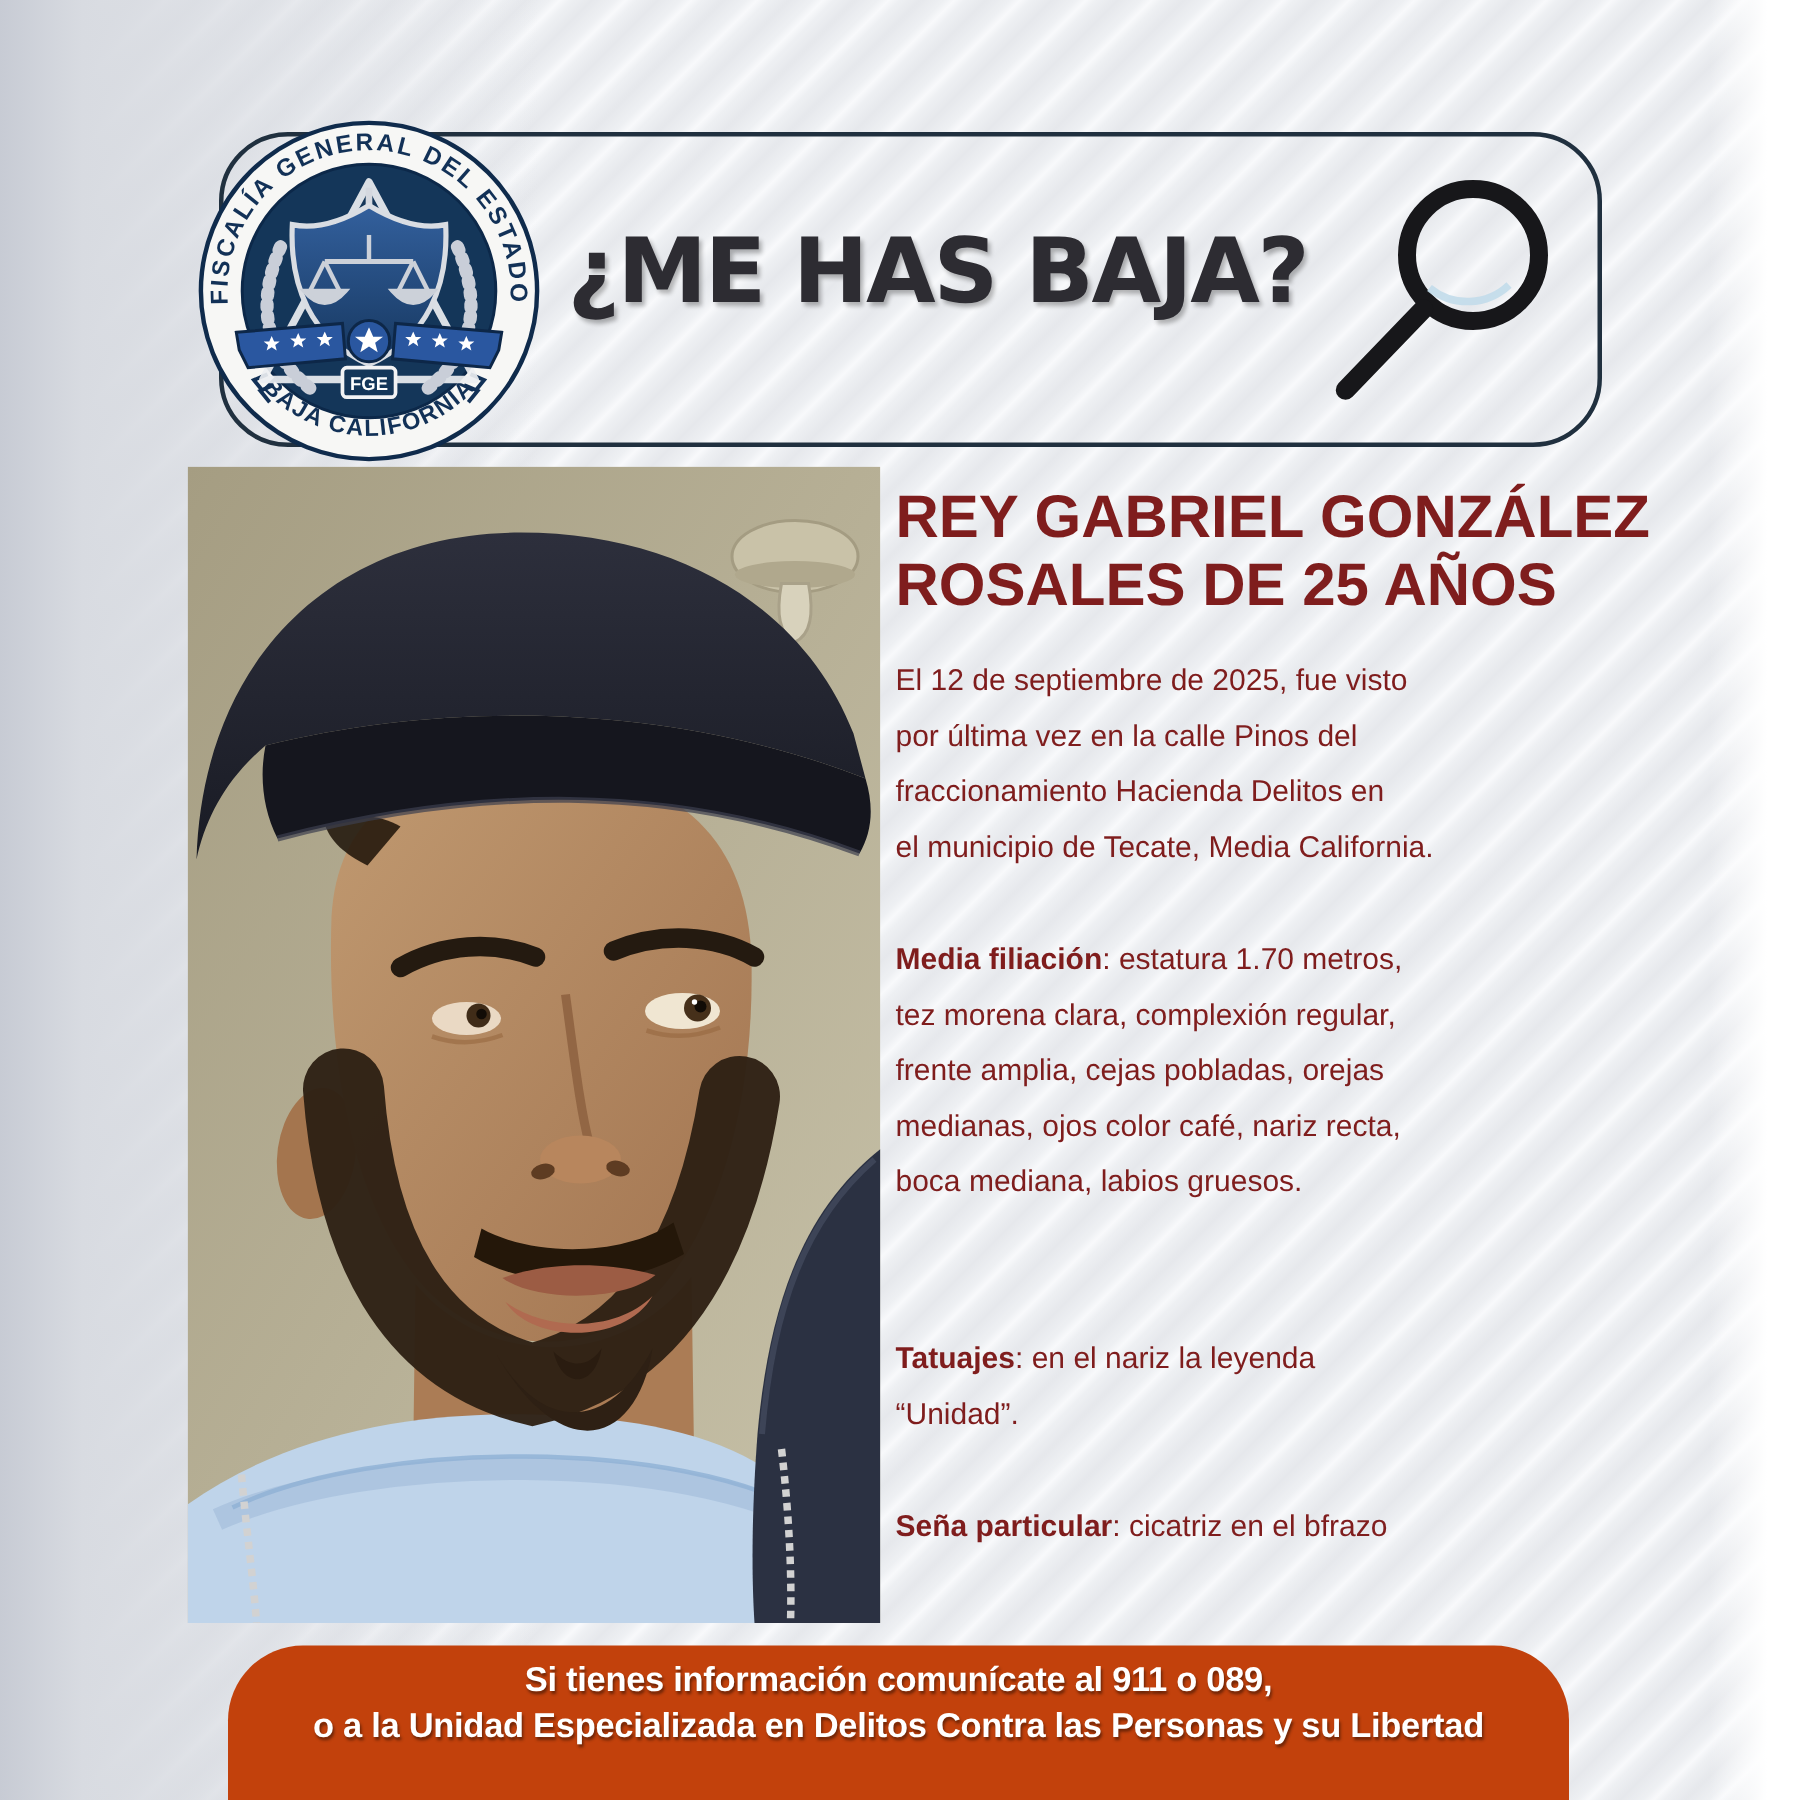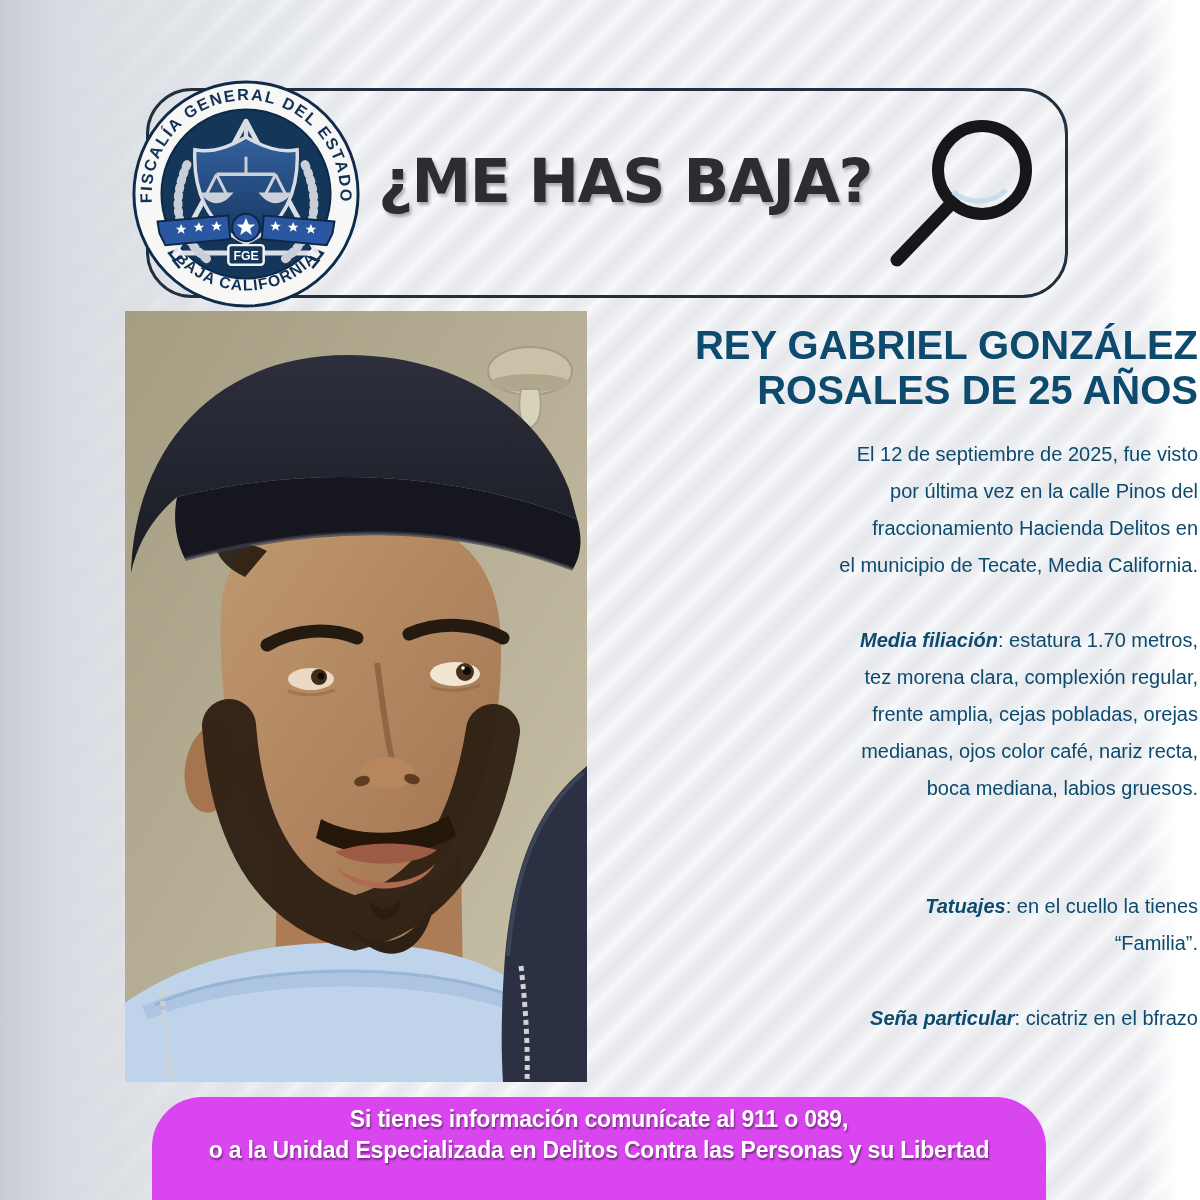--- a/index.html
+++ b/index.html
@@ -23,33 +23,33 @@
     font-family:"DejaVu Sans","Liberation Sans",sans-serif;
     font-size:60px;font-weight:800;letter-spacing:-1.5px;color:#2d2c32;
     text-align:center;line-height:62px;white-space:nowrap;
     text-shadow:2px 3px 3px rgba(0,0,0,0.28);
   }
   .magnifier{position:absolute;left:885px;top:112px;width:190px;height:185px;z-index:2;}
   
   .photo{position:absolute;left:125px;top:311px;width:462px;height:771px;z-index:2;overflow:hidden;}
   .photo svg{display:block;width:100%;height:100%;}
   
-  .info-block{position:absolute;left:632px;width:566px;text-align:right;color:#0c4a6e;z-index:2;}
+  .info-block{position:absolute;left:597px;width:566px;text-align:left;color:#7f1d1d;z-index:2;}
   .name{top:323px;font-size:40px;font-weight:700;line-height:45px;letter-spacing:0;}
   .para{font-size:20px;line-height:37px;}
   .p1{top:436px;}
   .p2{top:622px;}
   .p3{top:888px;}
   .p4{top:1000px;}
   .line{white-space:nowrap;}
-  .lbl{font-weight:700;font-style:italic;}
+  .lbl{font-weight:700;}
   
   .footer{
     position:absolute;left:152px;top:1097px;width:894px;height:103px;z-index:4;
-    background:#d946ef;border-radius:50px 50px 0 0;
+    background:#c2410c;border-radius:50px 50px 0 0;
     color:#ffffff;text-align:center;padding-top:7px;box-sizing:border-box;
   }
   .footer .line{
     font-size:23px;font-weight:700;line-height:31px;letter-spacing:-0.2px;
     text-shadow:1px 2px 2px rgba(0,0,0,0.45);
   }
 </style>
 </head>
 <body>
 
@@ -223,23 +223,23 @@
       <span class="lbl">Media filiación</span><span>: estatura 1.70 metros,</span>
     </div>
     <div class="line">tez morena clara, complexión regular,</div>
     <div class="line">frente amplia, cejas pobladas, orejas</div>
     <div class="line">medianas, ojos color café, nariz recta,</div>
     <div class="line">boca mediana, labios gruesos.</div>
   </div>
 
   <div class="info-block para p3">
     <div class="line">
-      <span class="lbl">Tatuajes</span><span>: en el cuello la tienes</span>
+      <span class="lbl">Tatuajes</span><span>: en el nariz la leyenda</span>
     </div>
-    <div class="line">“Familia”.</div>
+    <div class="line">“Unidad”.</div>
   </div>
 
   <div class="info-block para p4">
     <div class="line">
       <span class="lbl">Seña particular</span><span>: cicatriz en el bfrazo</span>
     </div>
   </div>
 
   <div class="footer">
     <div class="line">Si tienes información comunícate al 911 o 089,</div>

